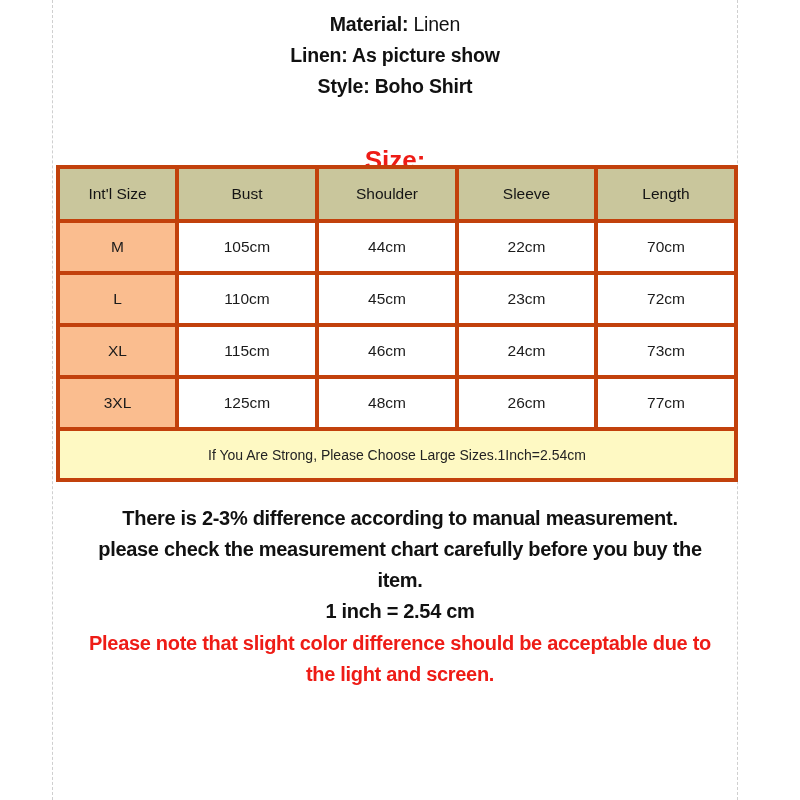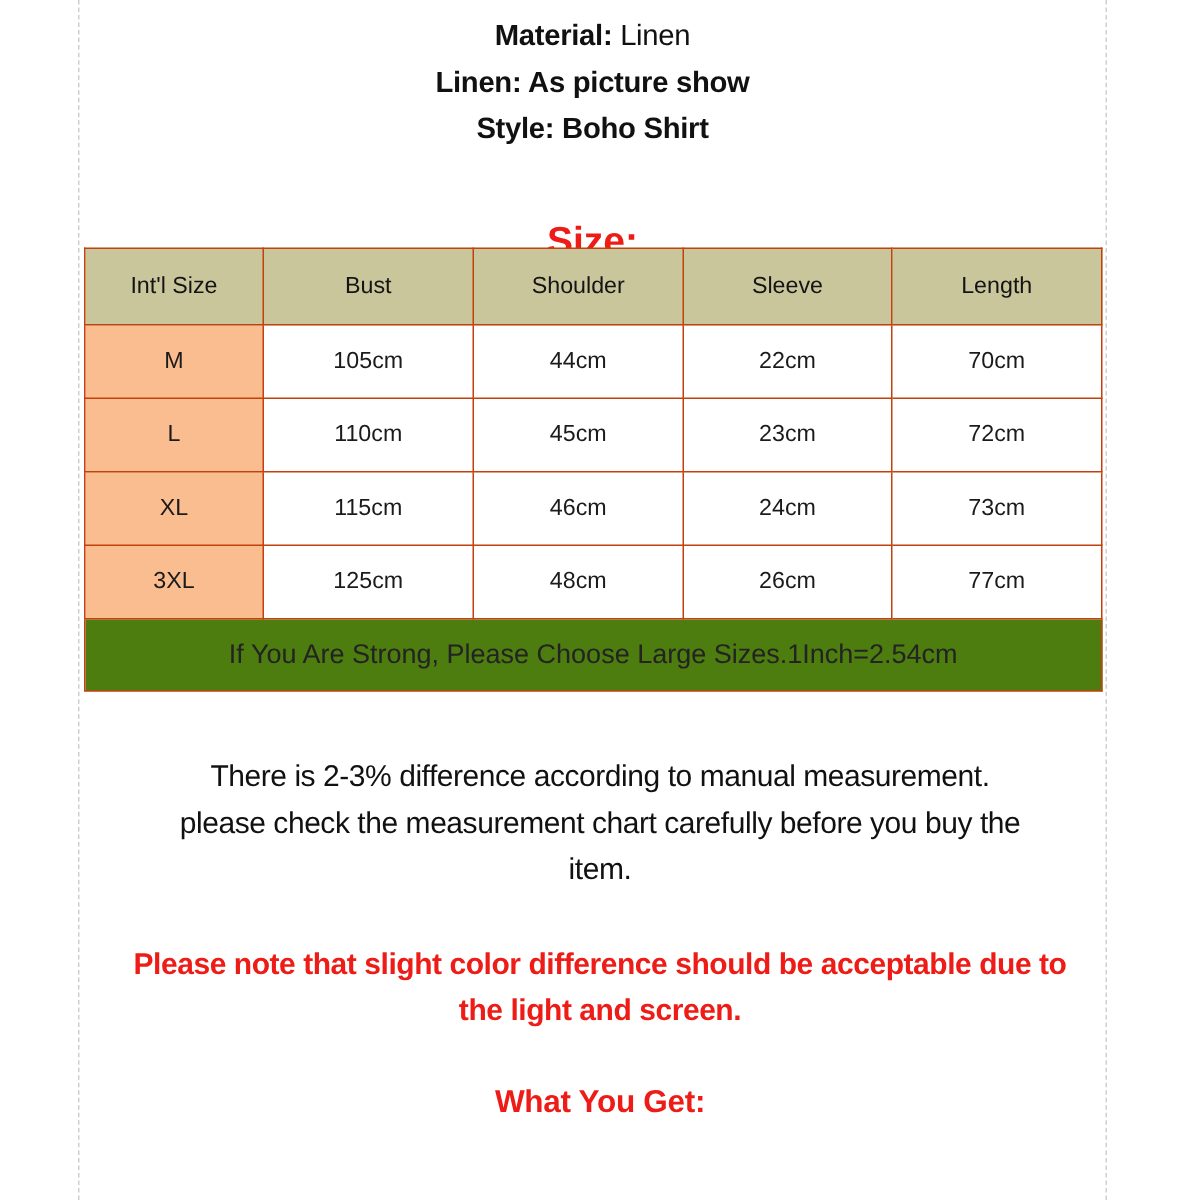--- a/index.html
+++ b/index.html
@@ -83,61 +83,61 @@
     top: 165px;
     width: 678px;
   }
   table.size-table {
     border-collapse: collapse;
     table-layout: fixed;
     width: 678px;
     border: 1.5px solid #3a3a3a;
   }
   table.size-table td {
-    border: 1px solid #c2410c;
+    border: 4px solid #c2410c;
     text-align: center;
     vertical-align: middle;
     font-size: 15.5px;
     color: #1b1b1b;
     height: 48px;
     padding: 0;
     background: #ffffff;
   }
   table.size-table tr.header-row td {
     background: #c9c69c;
     height: 50px;
     font-size: 15.5px;
     color: #141414;
   }
   table.size-table td.size-cell {
     background: #fabd8f;
   }
   table.size-table tr.note-row td {
-    background: #4d7c0f;
+    background: #fef9c3;
     height: 47px;
-    font-size: 18px;
+    font-size: 14px;
     color: #232323;
   }
   col.c-size   { width: 119px; }
   col.c-bust   { width: 140px; }
   col.c-should { width: 140px; }
   col.c-sleeve { width: 139px; }
   col.c-length { width: 140px; }
 
   
   .para-block {
     position: absolute;
     left: 46px;
     top: 503px;
     width: 708px;
     text-align: center;
   }
   .para-line {
     font-size: 20px;
-    font-weight: normal;
+    font-weight: bold;
     color: #111111;
     line-height: 31px;
     letter-spacing: -0.3px;
   }
 
   .red-block {
     position: absolute;
     left: 46px;
     top: 628px;
     width: 708px;
@@ -245,25 +245,25 @@
             <td colspan="5">If You Are Strong, Please Choose Large Sizes.1Inch=2.54cm</td>
           </tr>
         </tbody>
       </table>
     </div>
 
     <div class="para-block">
       <div class="para-line">There is 2-3% difference according to manual measurement.</div>
       <div class="para-line">please check the measurement chart carefully before you buy the</div>
       <div class="para-line">item.</div>
+      <div class="para-line">1 inch = 2.54 cm</div>
     </div>
 
     <div class="red-block">
       <div class="red-line">Please note that slight color difference should be acceptable due to</div>
       <div class="red-line">the light and screen.</div>
     </div>
 
     <div class="get-block">
-      <div class="get-line">What You Get:</div>
     </div>
 
   </div>
 </div>
 
 </body></html>

